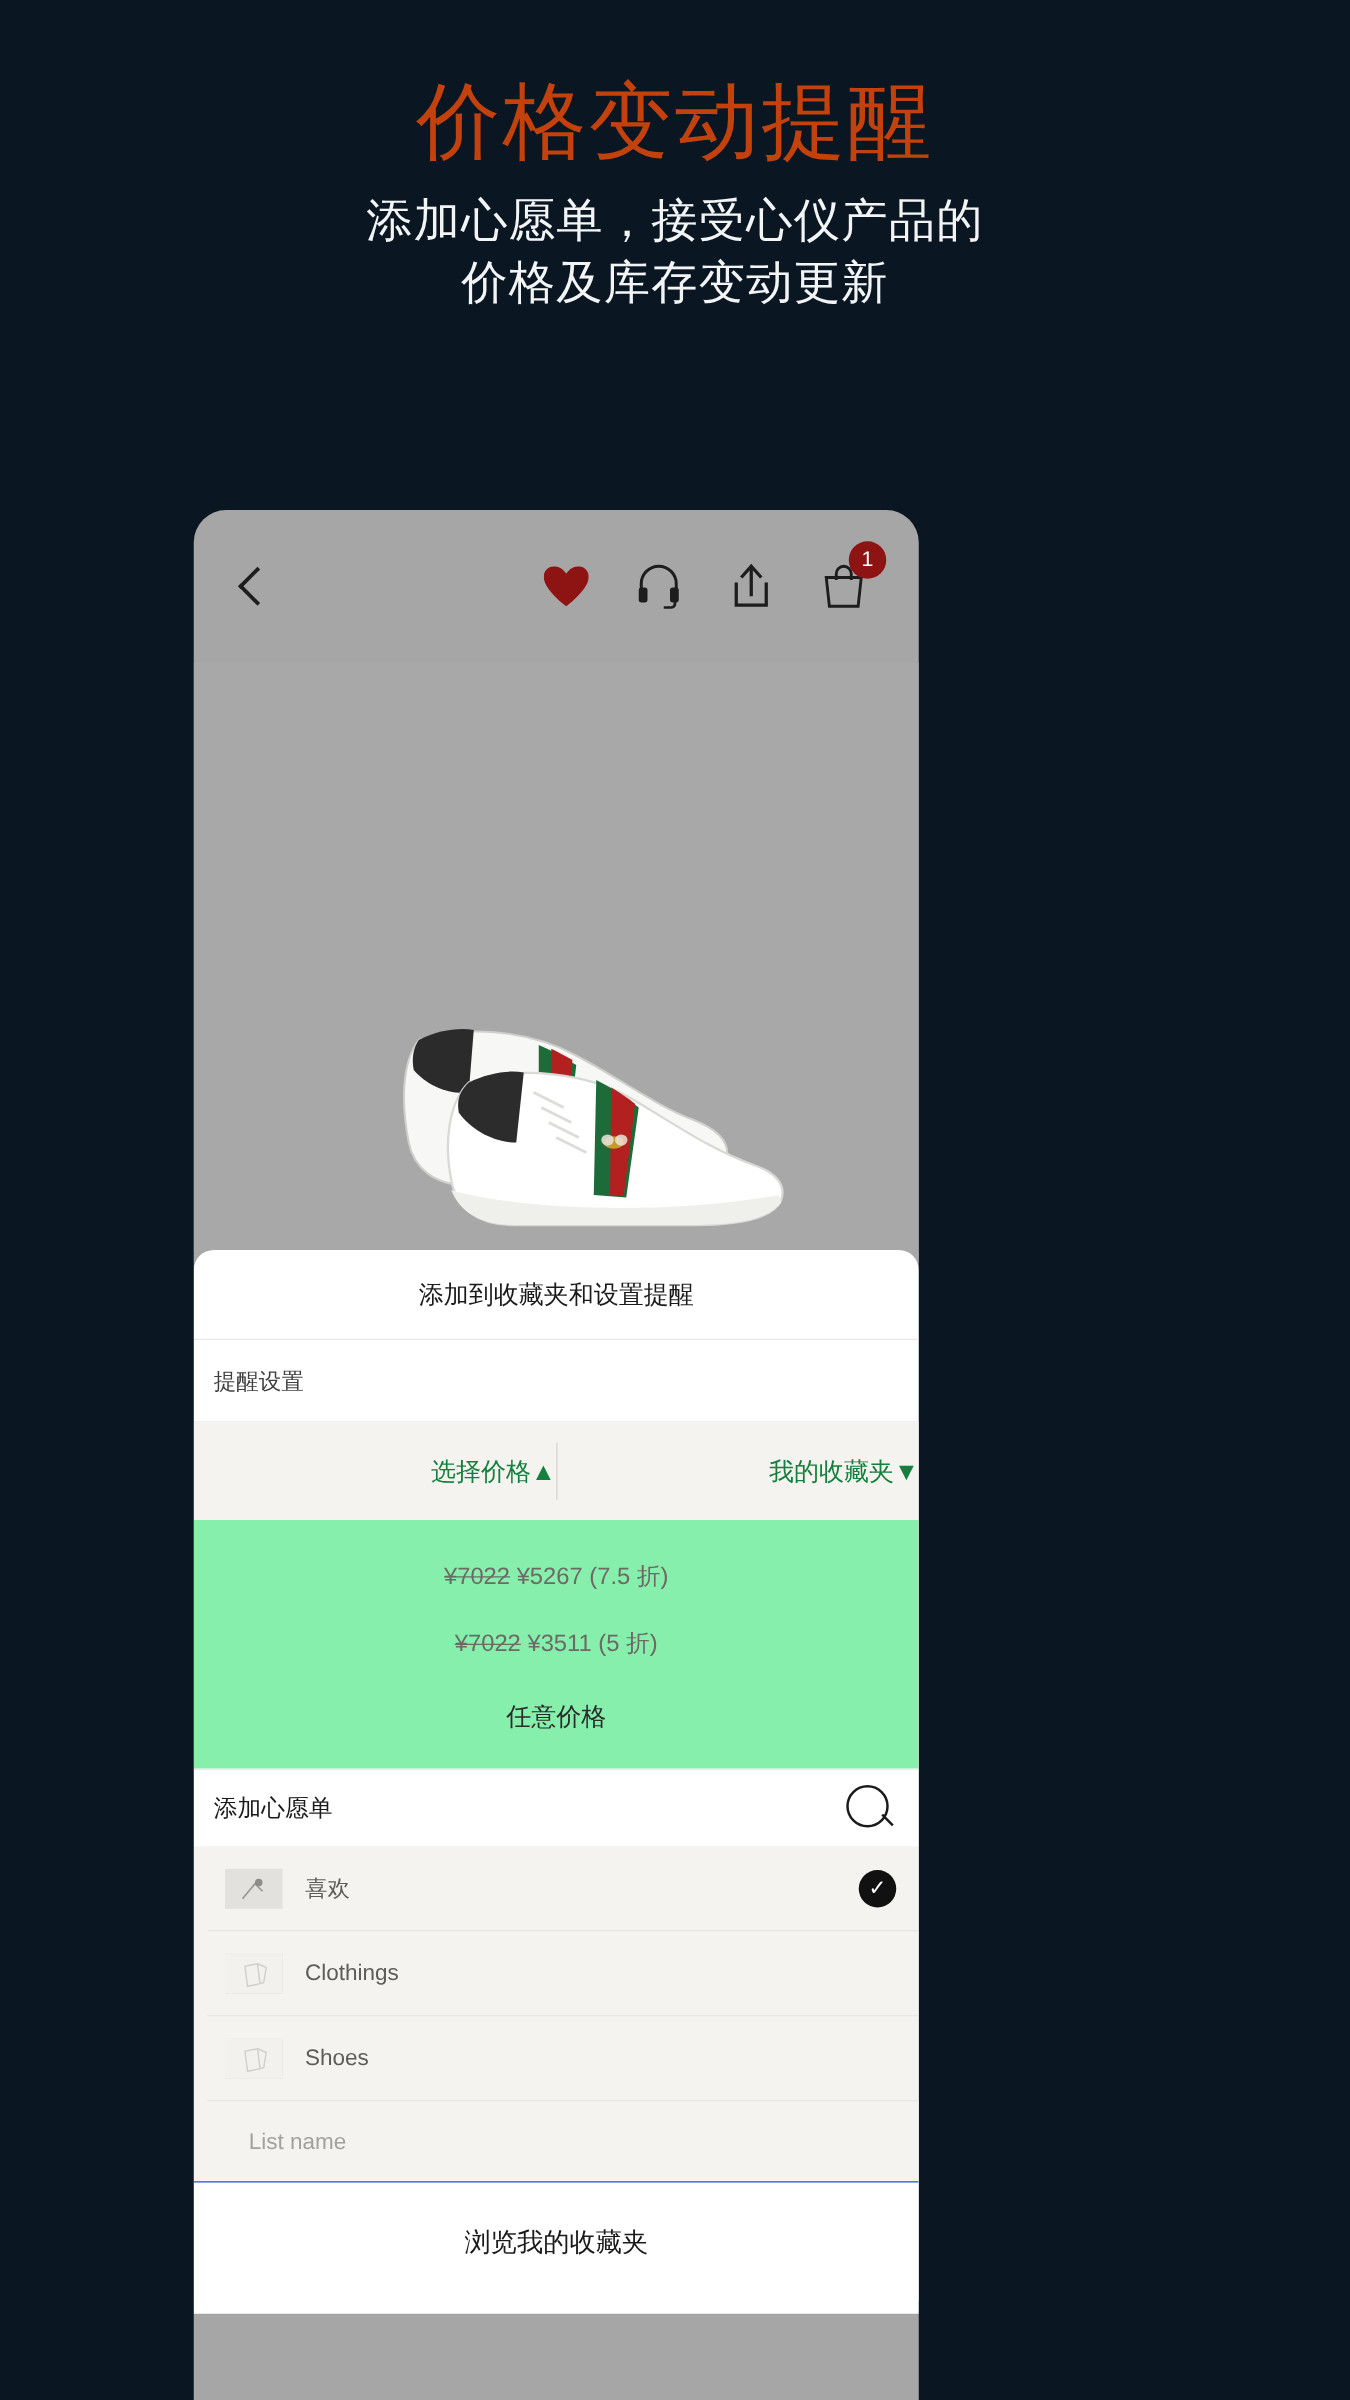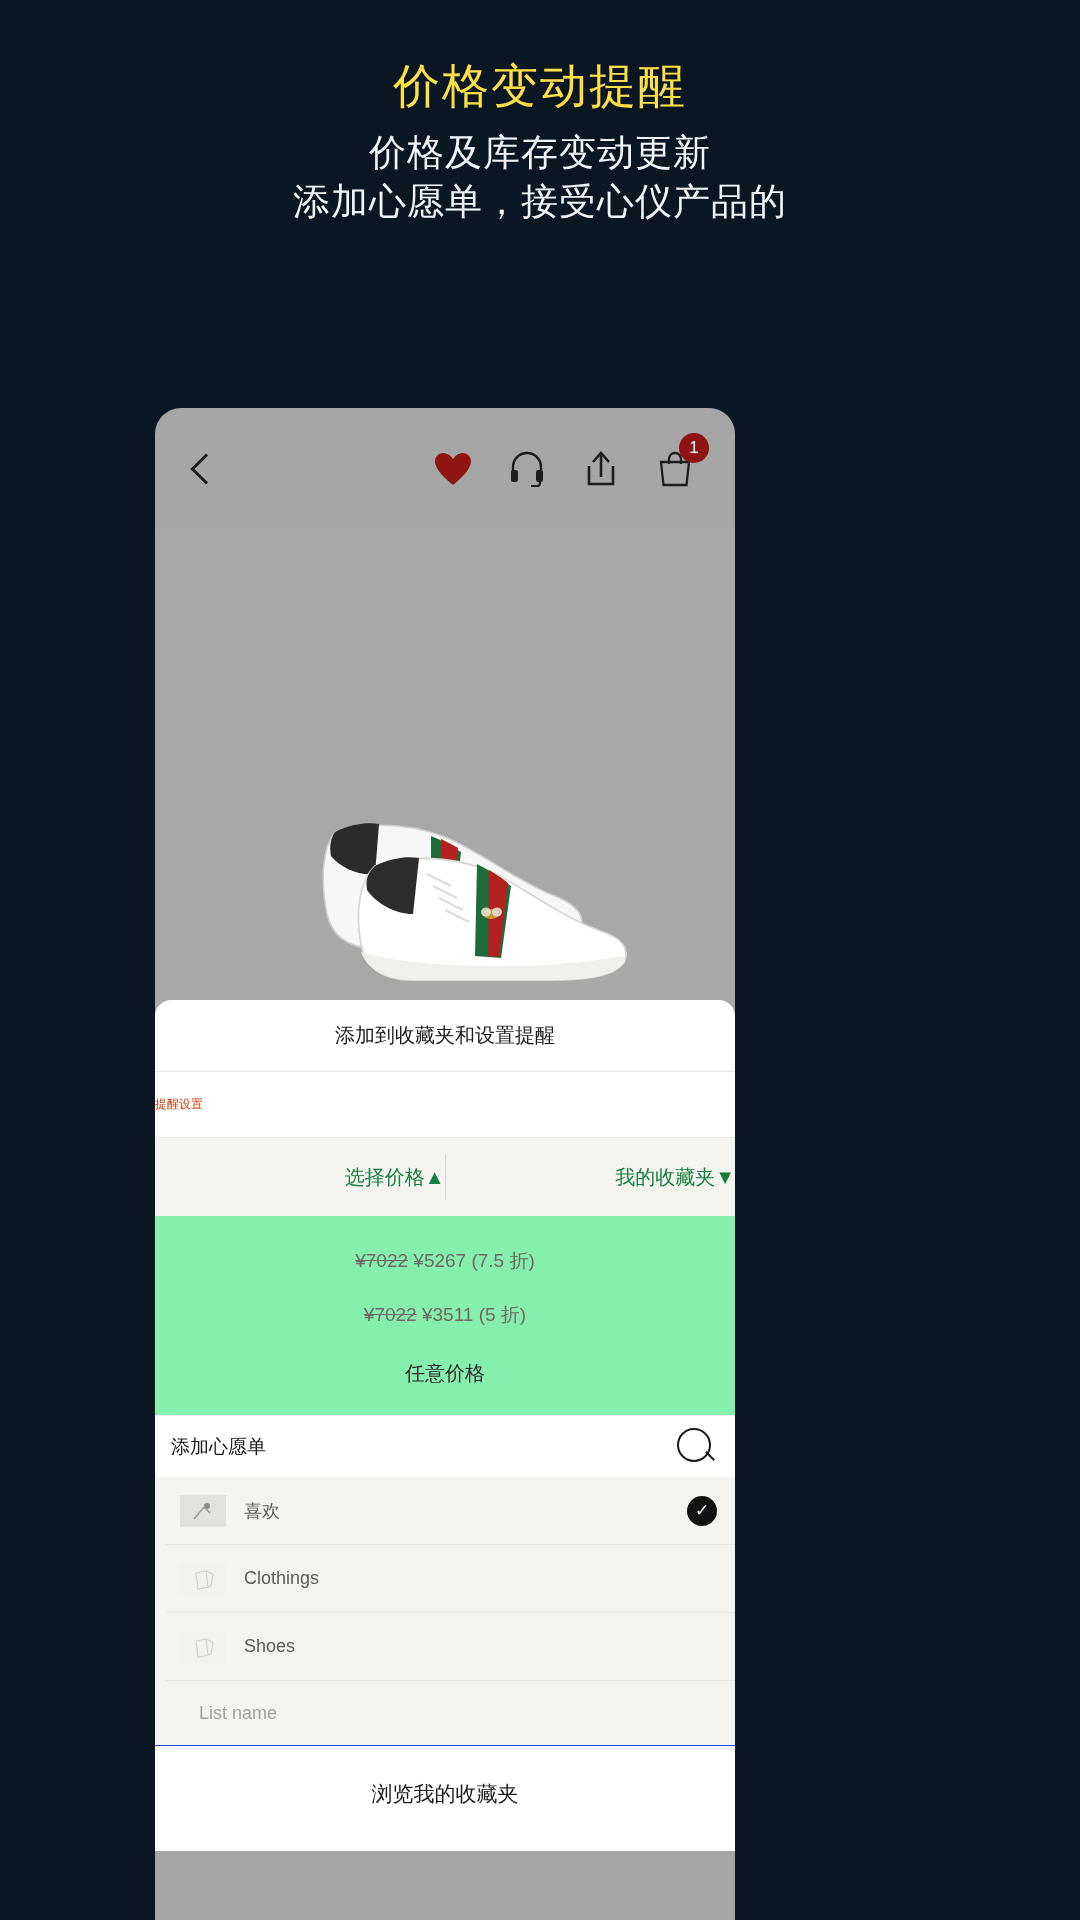--- a/index.html
+++ b/index.html
@@ -7,22 +7,22 @@
   body {
     background:#0a1722;
     font-family:"Liberation Sans","DejaVu Sans",sans-serif;
     overflow:hidden;
     position:relative;
   }
 
   
   .promo { width:1080px; padding-top:58px; text-align:center; }
   .promo-title {
-    color:#fde047;
-    font-size:47px;
+    color:#c2410c;
+    font-size:67px;
     line-height:1.18;
     font-weight:400;
     letter-spacing:2px;
   }
   .promo-sub {
     color:#f2f4f6;
     font-size:37px;
     line-height:1.32;
     font-weight:400;
     margin-top:16px;
@@ -77,21 +77,21 @@
     background:#ffffff;
     border-radius:16px 16px 0 0;
     overflow:hidden;
   }
   .sheet-title{
     height:72px; display:flex; align-items:center; justify-content:center;
     font-size:20px; color:#1b1b1b; border-bottom:1px solid #e9e9e9;
   }
   .sheet-sub{
     height:66px; display:flex; align-items:center;
-    font-size:12px; color:#c2410c;
+    padding-left:16px; font-size:18px; color:#404040;
     border-bottom:1px solid #ebebeb;
   }
   .tabs{
     display:flex; background:#f4f3f0; height:78px; align-items:center;
   }
   .tab{
     flex:1; text-align:right; font-size:20px; color:#15803d;
   }
   .tab-div{ width:1px; height:46px; background:#d8d6d2; }
 
@@ -146,22 +146,22 @@
     height:96px; background:#ffffff; display:flex; align-items:center; justify-content:center;
     font-size:21px; color:#1b1b1b; border-top:1px solid #1d4ed8;
   }
 </style>
 </head>
 <body>
 
 <div class="promo">
   <div class="promo-title">价格变动提醒</div>
   <div class="promo-sub">
+    <div>添加心愿单，接受心仪产品的</div>
     <div>价格及库存变动更新</div>
-    <div>添加心愿单，接受心仪产品的</div>
   </div>
 </div>
 
 <div class="phone">
 
   <div class="toolbar">
     <div class="tb-back"></div>
     <div class="tb-spacer"></div>
 
     <div class="tb-icon">

